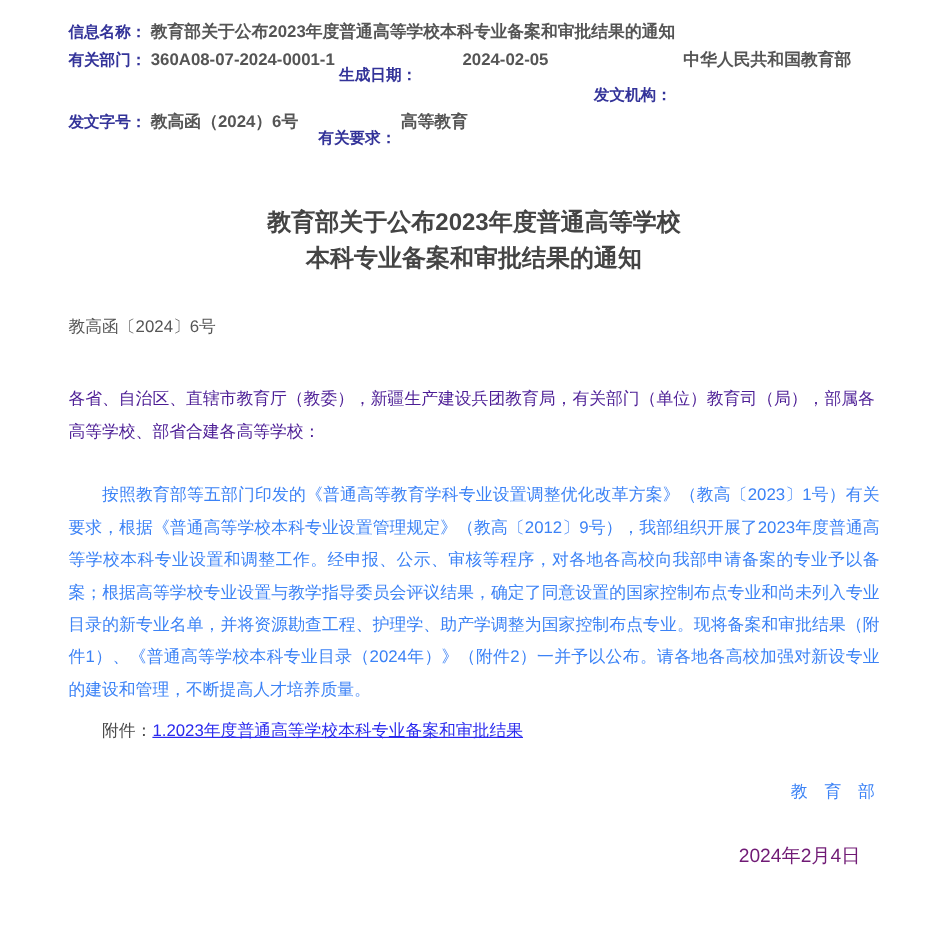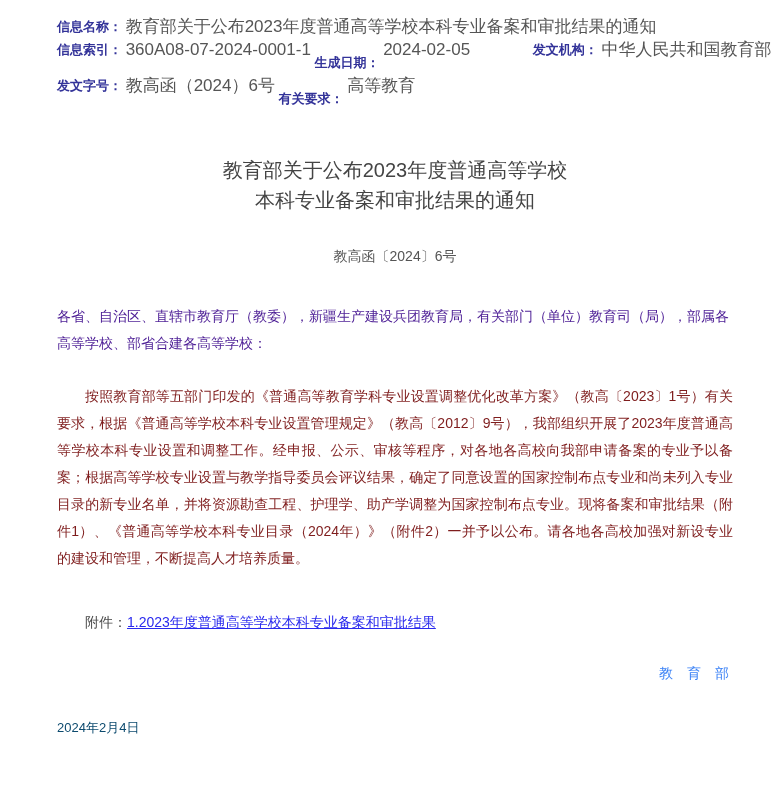--- a/index.html
+++ b/index.html
@@ -18,103 +18,104 @@
     padding: 19px 38px 0 57px;
   }
   
   .meta { font-size: 13px; line-height: 15px; }
   .meta-row { margin-bottom: 8px; white-space: nowrap; }
   .m-label {
     display: inline-block;
     color: #333399;
     font-weight: bold;
     vertical-align: top;
-    text-align: right;
   }
   .m-value {
     display: inline-block;
     color: #555555;
-    font-size: 17px;
+    font-size: 14px;
     vertical-align: top;
+    font-weight: bold;
   }
   .w-lab1 { min-width: 65px; }
   .w-v1   { min-width: 136px; }
   .w-lab2 { min-width: 64px; margin-top: 13px; }
-  .w-v2   { min-width: 140px; }
-  .w-lab3 { min-width: 71px; }
+  .w-v2   { min-width: 140px; text-align: center; }
+  .w-lab3 { min-width: 71px; margin-top: 29px; }
   
   .doc-title {
     margin-top: 49px;
     text-align: center;
     font-size: 20px;
-    font-weight: normal;
+    font-weight: bold;
     color: #444444;
     line-height: 30px;
     white-space: pre-line;
   }
   .doc-number {
     margin-top: 32px;
-    text-align: center;
+    text-align: left;
     font-size: 14px;
     color: #555555;
     line-height: 18px;
   }
   .addressee {
     margin-top: 38px;
     font-size: 14px;
     color: #4c1d95;
     line-height: 27px;
   }
   .body-paragraph {
     margin-top: 26px;
     font-size: 14px;
-    color: #7f1d1d;
+    color: #3b82f6;
     line-height: 27px;
     text-indent: 2em;
     text-align: justify;
   }
-  .attachments { margin-top: 40px; font-size: 14px; line-height: 20px; }
+  .attachments { margin-top: 10px; font-size: 14px; line-height: 20px; }
   .attachment-line1 { padding-left: 28px; }
   .attachment-line2 { padding-left: 65px; margin-top: 34px; }
   .attach-prefix { color: #4a4a4a; }
   .attach-link {
     color: #2a2aee;
     text-decoration: underline;
     cursor: pointer;
   }
   .signer {
     margin-top: 32px;
     text-align: right;
     font-size: 14px;
     color: #3b82f6;
     line-height: 18px;
     padding-right: 4px;
   }
   .doc-date {
     margin-top: 37px;
-    font-size: 13px;
-    color: #0c4a6e;
+    text-align: right;
+    font-size: 16px;
+    color: #701a75;
     line-height: 18px;
     padding-right: 16px;
   }
 </style>
 </head>
 <body>
 
 <div class="page">
 
   <div class="meta">
 
     <div class="meta-row">
       <span class="m-label w-lab1">信息名称：</span>
       <span class="m-value">教育部关于公布2023年度普通高等学校本科专业备案和审批结果的通知</span>
     </div>
 
     <div class="meta-row">
-      <span class="m-label w-lab1">信息索引：</span>
+      <span class="m-label w-lab1">有关部门：</span>
       <span class="m-value w-v1">360A08-07-2024-0001-1</span>
       <span class="m-label w-lab2">生成日期：</span>
       <span class="m-value w-v2">2024-02-05</span>
       <span class="m-label w-lab3">发文机构：</span>
       <span class="m-value">中华人民共和国教育部</span>
     </div>
 
     <div class="meta-row">
       <span class="m-label w-lab1">发文字号：</span>
       <span class="m-value w-v1">教高函（2024）6号</span>

